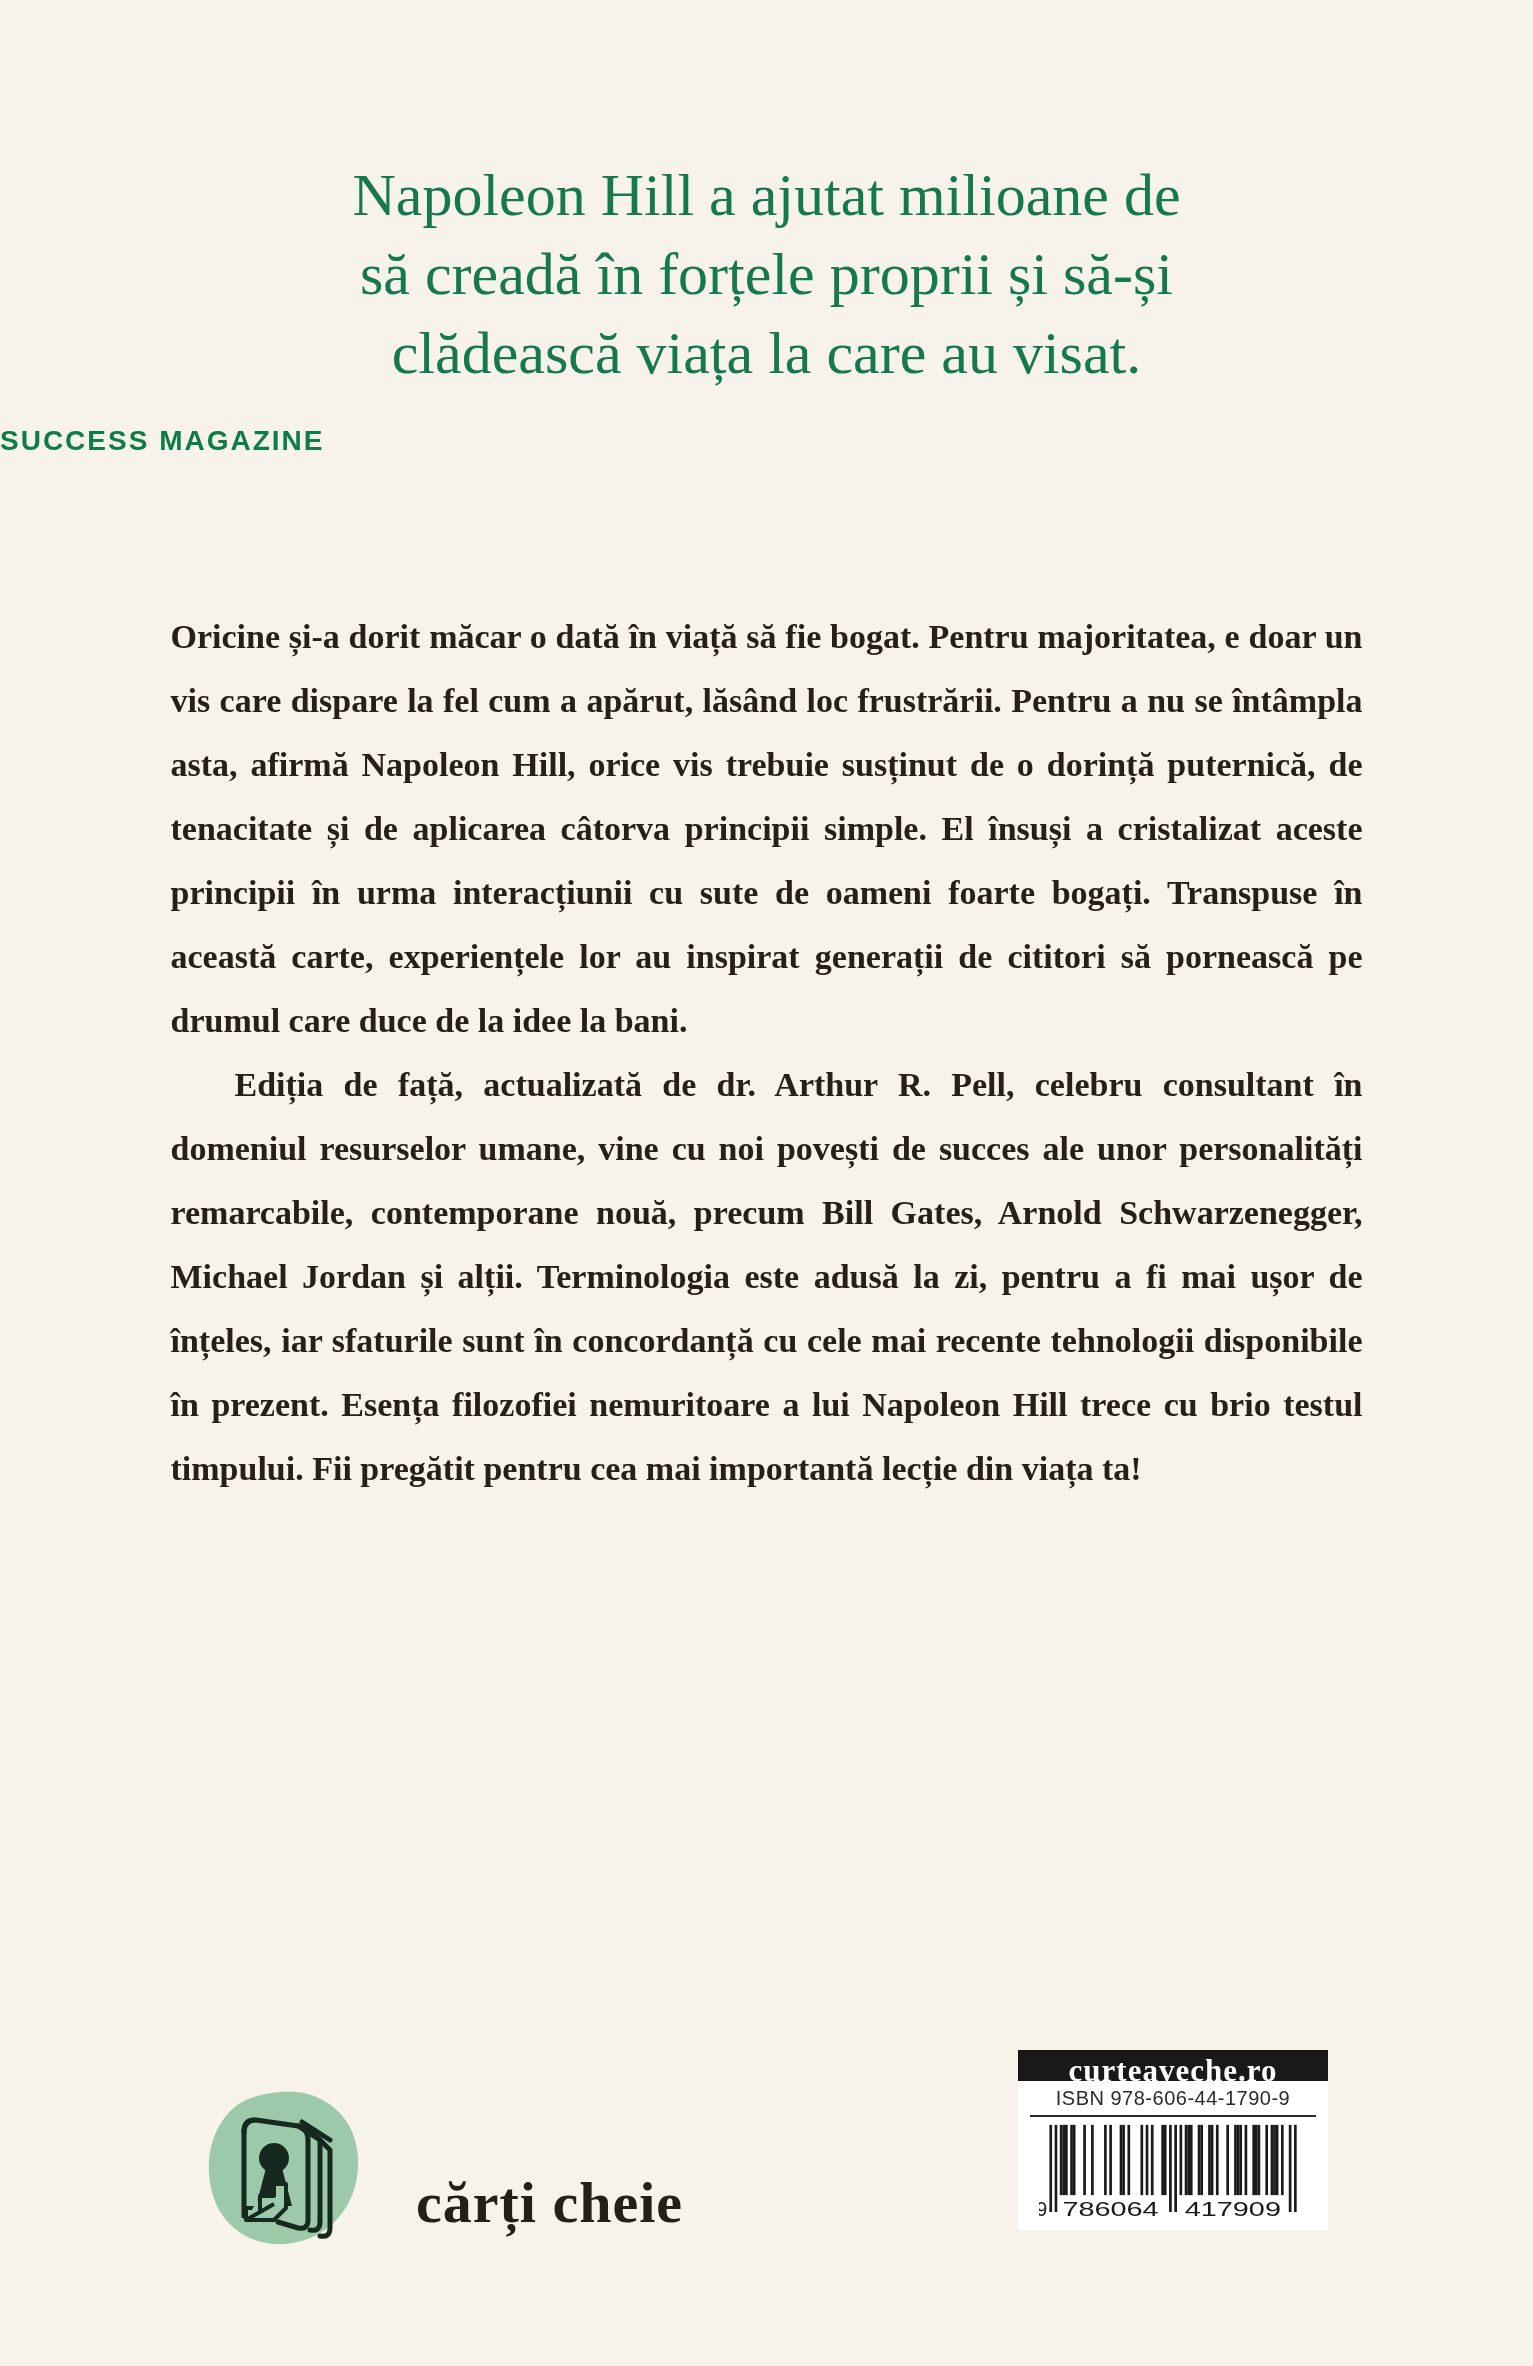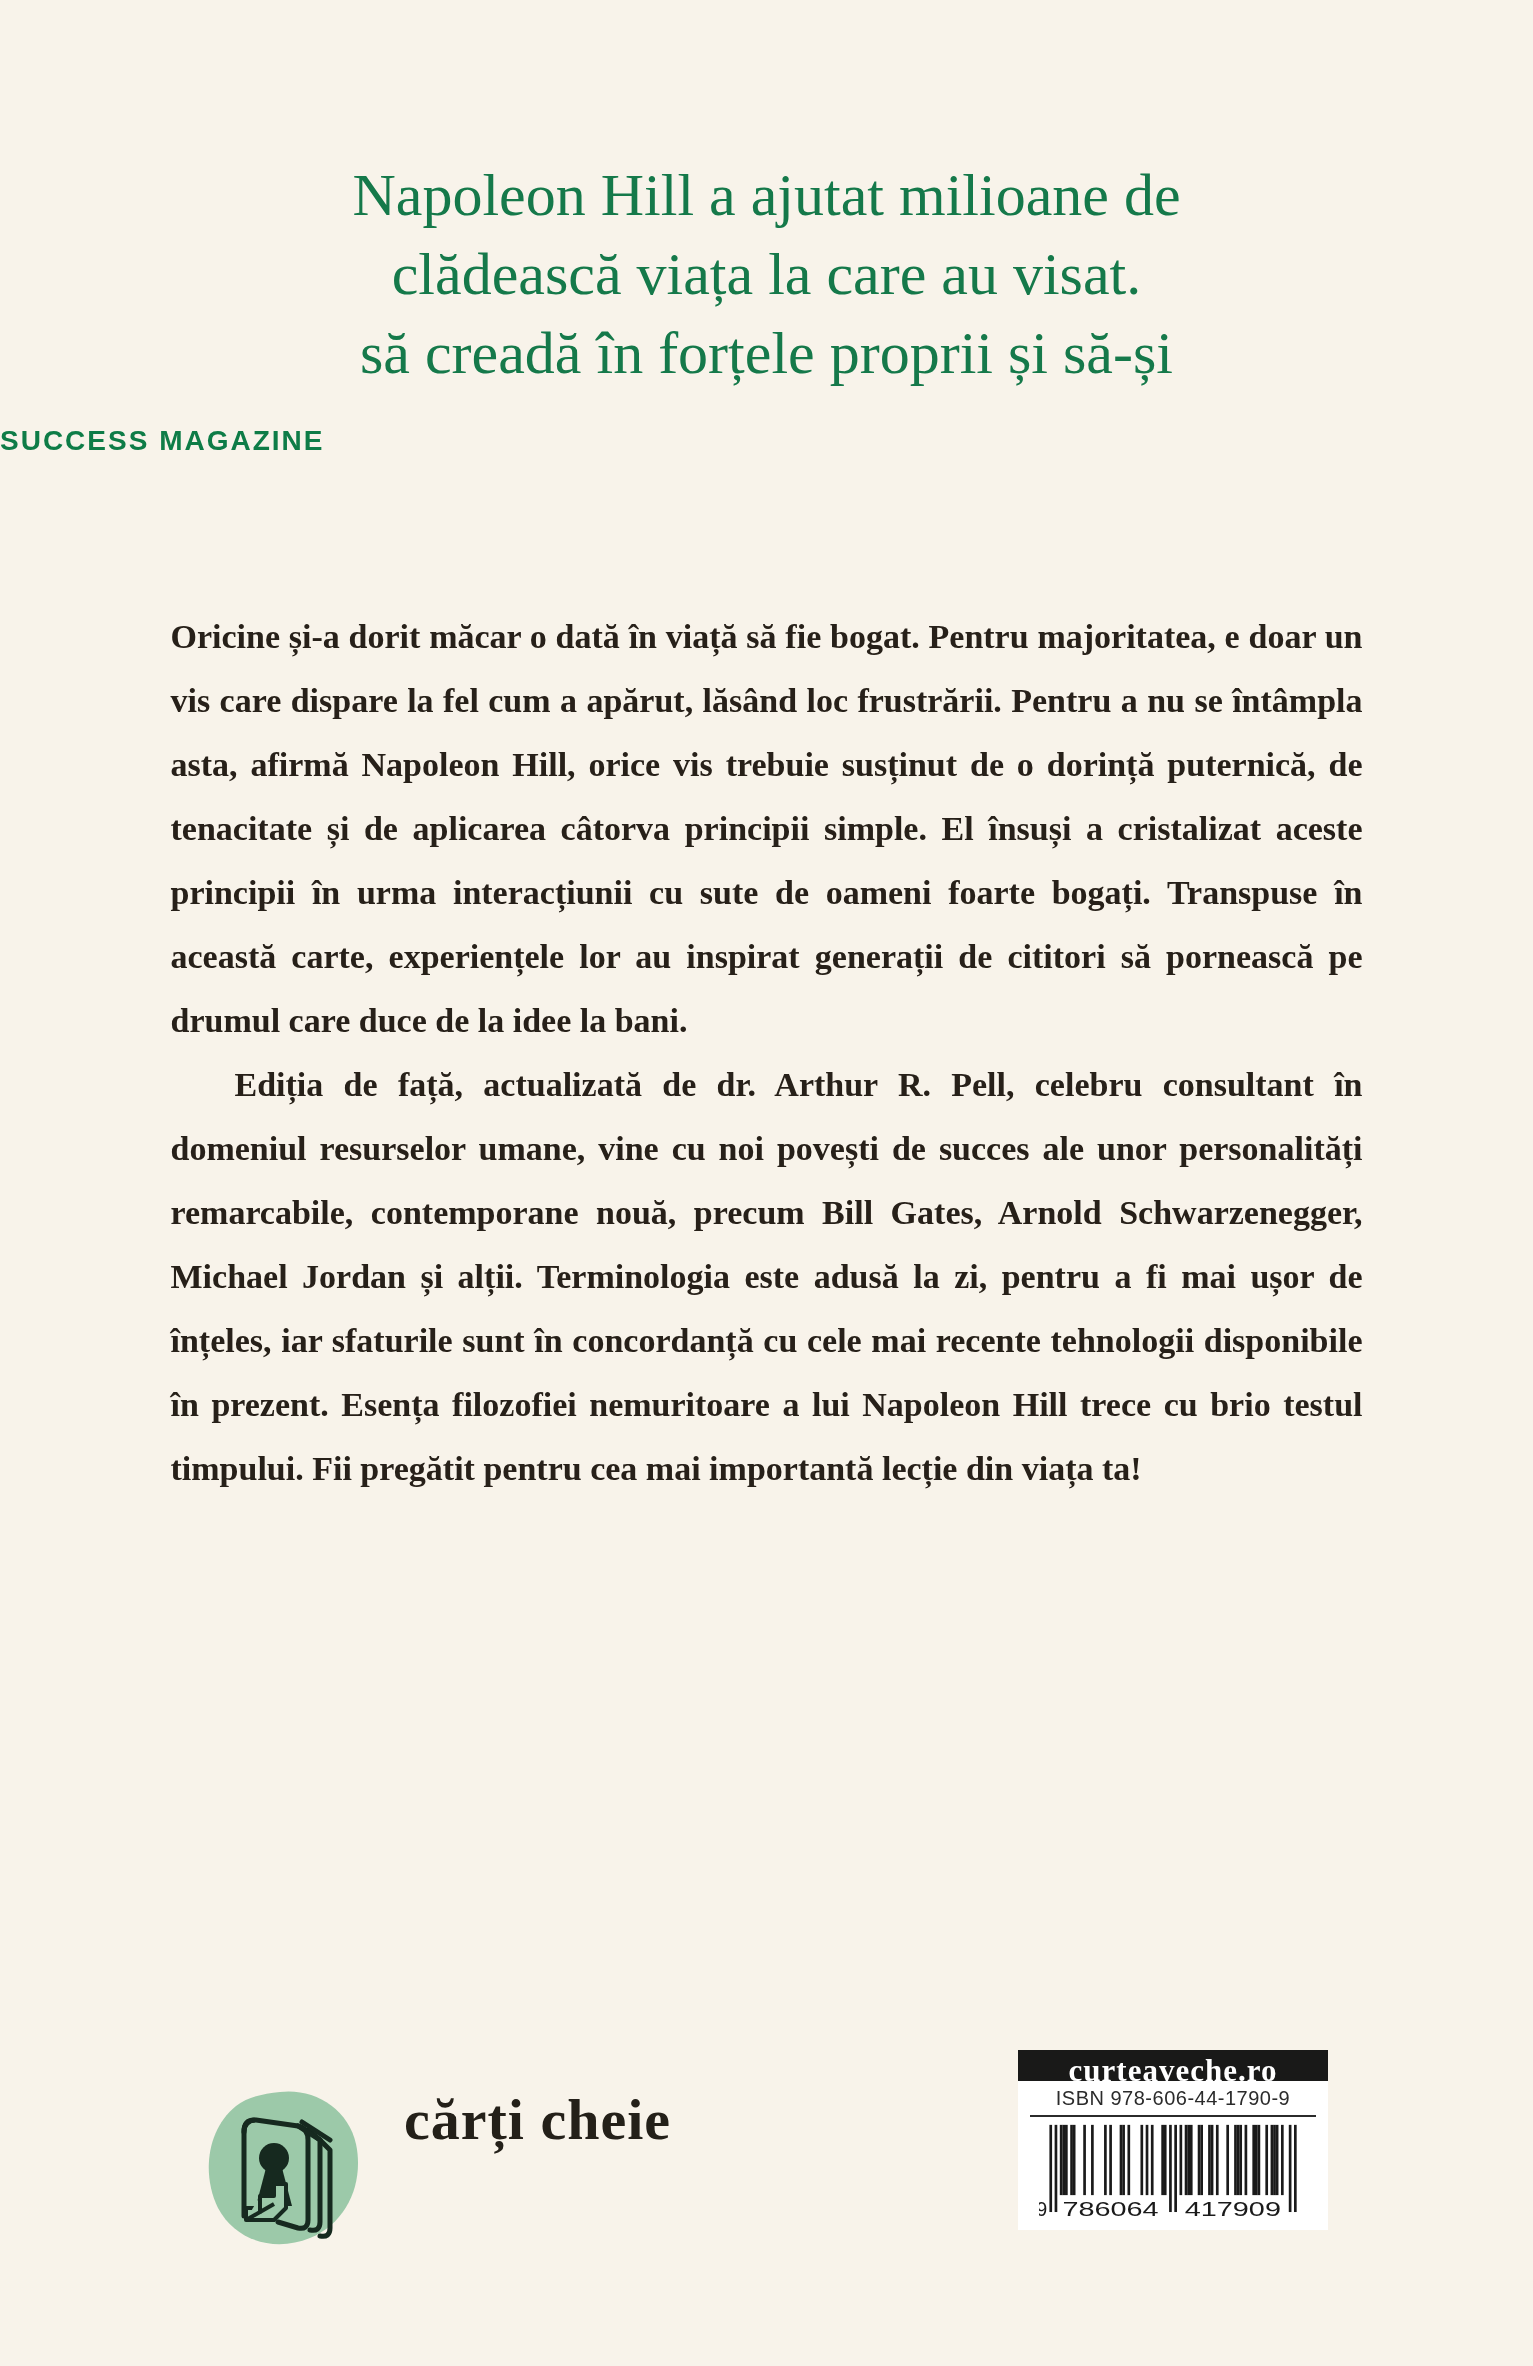--- a/index.html
+++ b/index.html
@@ -40,21 +40,21 @@
     line-height:64px;
     text-align:justify;
     font-weight:bold;
   }
   .body-text p{margin:0;}
   .body-text p + p{text-indent:64px;}
   
   .publisher{
     position:absolute;
     left:202px;top:2086px;
-    display:flex;align-items:flex-start;gap:40px;
+    display:flex;align-items:flex-end;gap:52px;
   }
   .logo-blob-svg{display:block;}
   .wordmark{
     font-family:"Liberation Serif", serif;
     font-weight:bold;
     font-size:58px;
     color:#242019;
     letter-spacing:1px;
     padding-bottom:14px;
   }
@@ -99,22 +99,22 @@
     fill:#1a1a1a;
   }
 </style>
 </head>
 <body>
 
 <div class="cover">
 
   <div class="quote">
     <div class="quote-line">Napoleon Hill a ajutat milioane de</div>
+    <div class="quote-line">să creadă în forțele proprii și să-și</div>
     <div class="quote-line">clădească viața la care au visat.</div>
-    <div class="quote-line">să creadă în forțele proprii și să-și</div>
   </div>
   <div class="quote-source">SUCCESS MAGAZINE</div>
 
   <div class="body-text">
     <p>Oricine și-a dorit măcar o dată în viață să fie bogat. Pentru majoritatea, e doar un vis care dispare la fel cum a apărut, lăsând loc frustrării. Pentru a nu se întâmpla asta, afirmă Napoleon Hill, orice vis trebuie susținut de o dorință puternică, de tenacitate și de aplicarea câtorva principii simple. El însuși a cristalizat aceste principii în urma interacțiunii cu sute de oameni foarte bogați. Transpuse în această carte, experiențele lor au inspirat generații de cititori să pornească pe drumul care duce de la idee la bani.</p>
     <p>Ediția de față, actualizată de dr. Arthur R. Pell, celebru consultant în domeniul resurselor umane, vine cu noi povești de succes ale unor personalități remarcabile, contemporane nouă, precum Bill Gates, Arnold Schwarzenegger, Michael Jordan și alții. Terminologia este adusă la zi, pentru a fi mai ușor de înțeles, iar sfaturile sunt în concordanță cu cele mai recente tehnologii disponibile în prezent. Esența filozofiei nemuritoare a lui Napoleon Hill trece cu brio testul timpului. Fii pregătit pentru cea mai importantă lecție din viața ta!</p>
   </div>
 
   <div class="publisher">
     <svg class="logo-blob-svg" width="162" height="164" viewBox="0 0 162 164" aria-hidden="true">

